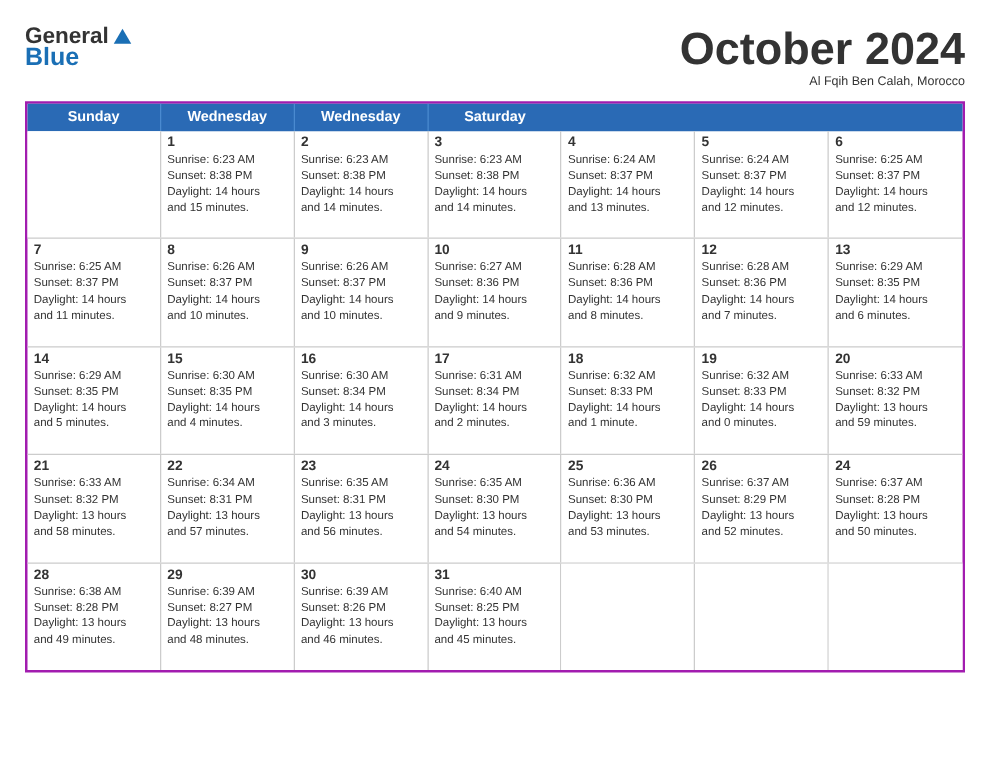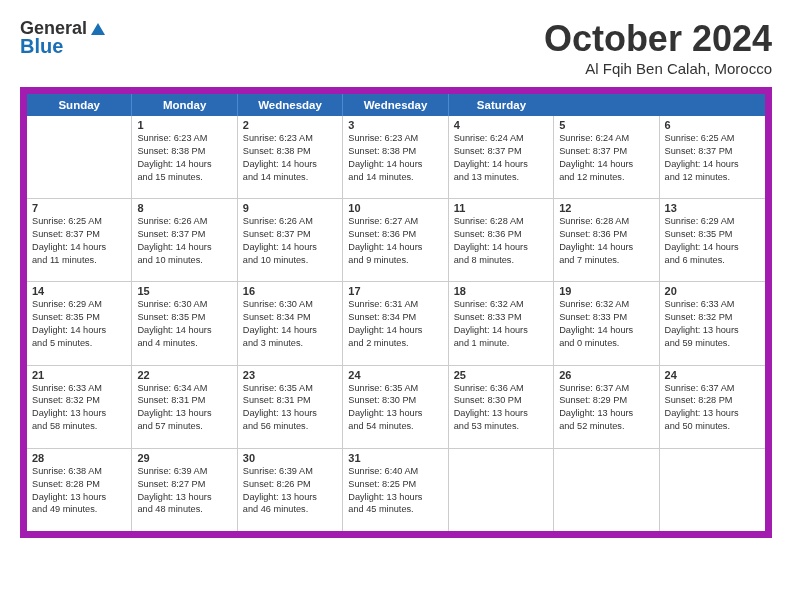--- a/index.html
+++ b/index.html
@@ -45,28 +45,28 @@
     }
     .title-block {
       text-align: right;
     }
     .title-month {
       font-size: 36px;
       font-weight: bold;
       color: #333;
     }
     .title-location {
-      font-size: 15px;
+      font-size: 10px;
       color: #333;
     }
     .calendar {
       flex: 1;
       display: flex;
       flex-direction: column;
-      border: 7px solid #a21caf;
+      border: 2px solid #a21caf;
     }
     .cal-header {
       display: grid;
       grid-template-columns: repeat(7, 1fr);
       background: #2a6ab5;
     }
     .cal-header-cell {
       color: #fff;
       font-size: 11.5px;
       font-weight: bold;
@@ -128,21 +128,20 @@
     </div>
     <div class="title-block">
       <div class="title-month">October 2024</div>
       <div class="title-location">Al Fqih Ben Calah, Morocco</div>
     </div>
   </div>
 
   <div class="calendar">
     <div class="cal-header">
     <div class="cal-header-cell">Sunday</div>
-        <div class="cal-header-cell">Monday</div>
         <div class="cal-header-cell">Wednesday</div>
         <div class="cal-header-cell">Wednesday</div>
         <div class="cal-header-cell">Saturday</div>
       </div>
     <div class="cal-body">
     <div class="cal-row">
           <div class="cal-cell empty"></div>
           <div class="cal-cell">
             <span class="day-num">1</span>
             <div class="cell-text" style="white-space: pre-line;">Sunrise: 6:23 AM

